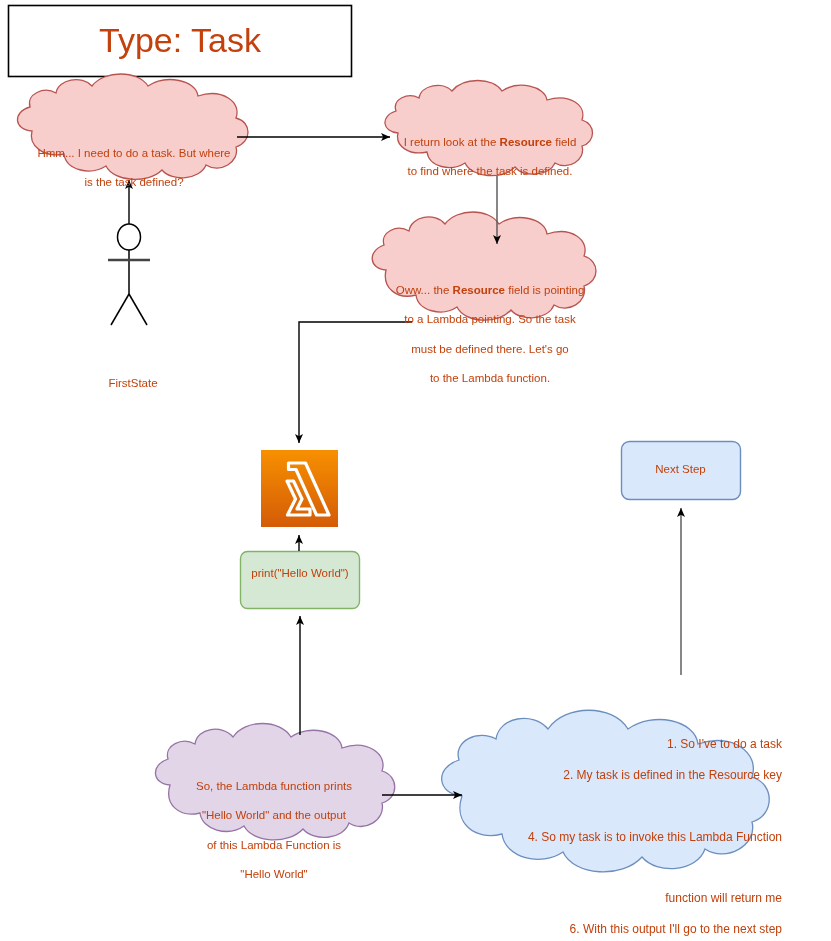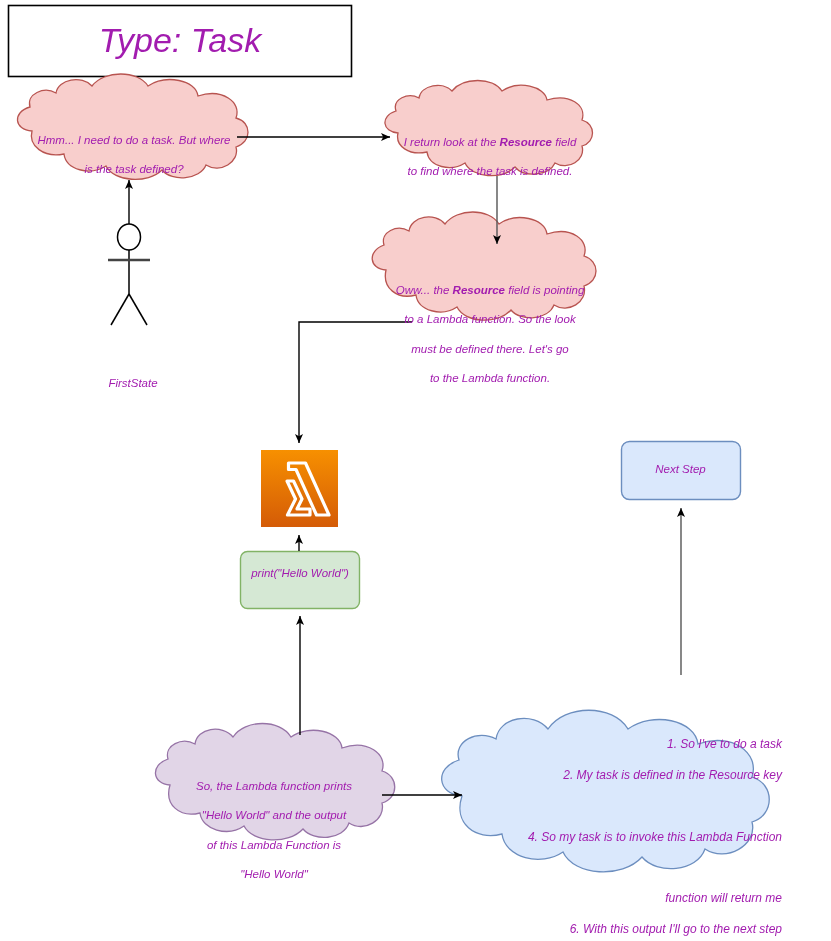--- a/index.html
+++ b/index.html
@@ -18,37 +18,36 @@
   #canvas {
     position: absolute;
     left: 0;
     top: 0;
     width: 831px;
     height: 941px;
   }
   .lbl {
     position: absolute;
     text-align: center;
-    color: #a21caf;
+    color: #c2410c;
     line-height: 1.28;
     pointer-events: none;
     white-space: pre-line;
-    font-style: italic;
   }
   .lbl b { font-weight: bold; margin-top: 24px; }
 
   
   #title-label {
     left: 9px; top: 6px; width: 342px; height: 70px;
     display: flex; align-items: center; justify-content: center;
     font-size: 34px;
   }
 
   
-  #cloud1-label { left: 18px;  top: 118px; width: 232px; font-size: 11.5px; }
+  #cloud1-label { left: 18px;  top: 131px; width: 232px; font-size: 11.5px; }
   #cloud2-label { left: 382px; top: 120px; width: 216px; font-size: 11.5px; }
   #cloud3-label { left: 378px; top: 268px; width: 224px; font-size: 11.5px; }
   #cloud4-label { left: 168px; top: 764px; width: 212px; font-size: 11.5px; }
   #cloud5-label { left: 452px; top: 722px; width: 330px; font-size: 12px; text-align: right; }
 
   #actor-label {
     left: 80px; top: 334px; width: 106px; font-size: 11.5px; margin-top: 42px;
   }
   #lambda-label {
     left: 240px; top: 566px; width: 120px; font-size: 11.5px;
@@ -186,21 +185,21 @@
   <br><span>is the task defined?</span>
 </div>
 
 <div class="lbl" id="cloud2-label">
   <span>I return look at the </span><b>Resource</b><span> field</span>
   <br><span>to find where the task is defined.</span>
 </div>
 
 <div class="lbl" id="cloud3-label">
   <span>Oww... the </span><b>Resource</b><span> field is pointing</span>
-  <br><span>to a Lambda function. So the look</span>
+  <br><span>to a Lambda pointing. So the task</span>
   <br><span>must be defined there. Let's go</span>
   <br><span>to the Lambda function.</span>
 </div>
 
 <div class="lbl" id="cloud4-label">
   <span>So, the Lambda function prints</span>
   <br><span>"Hello World" and the output</span>
   <br><span>of this Lambda Function is</span>
   <br><span>"Hello World"</span>
 </div>

